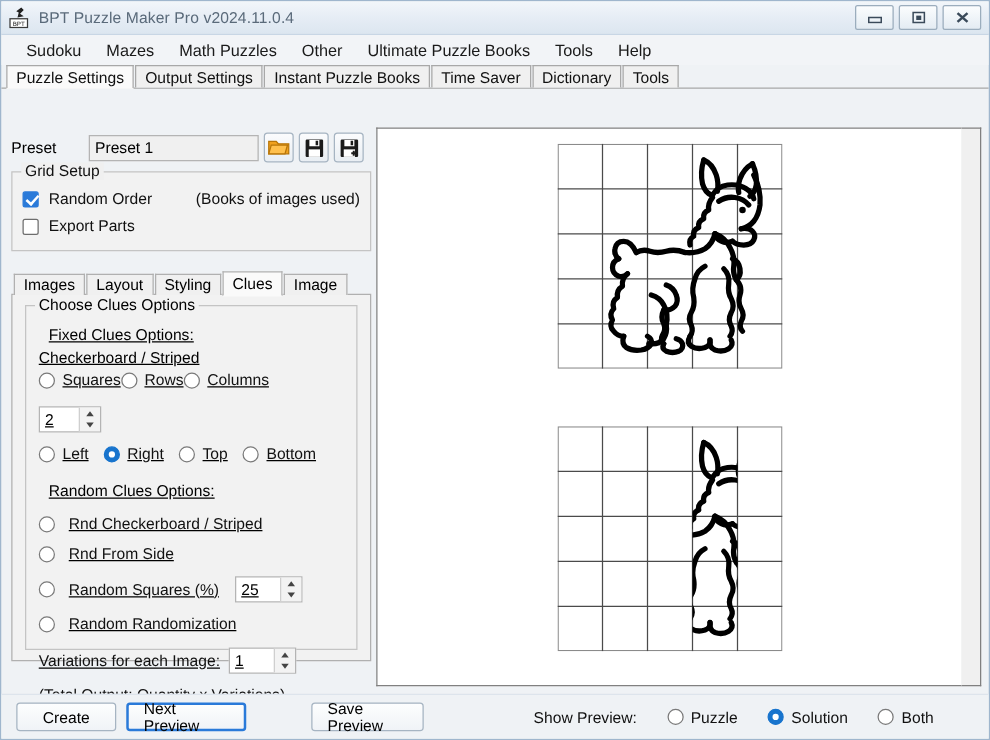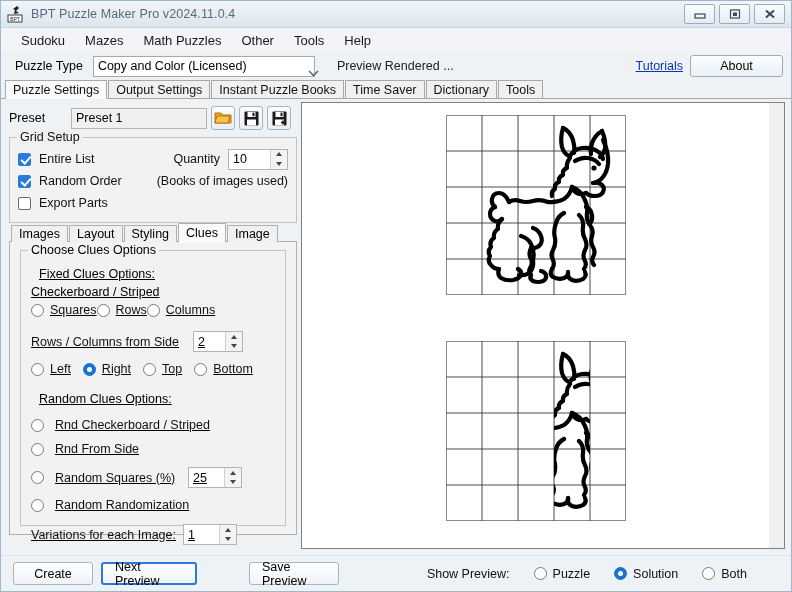--- a/index.html
+++ b/index.html
@@ -251,21 +251,21 @@
   }
   .spin .sbtns div {
     flex: 1;
     display: flex; align-items: center; justify-content: center;
   }
   .arr-up { width:0;height:0;border-left:3.5px solid transparent;border-right:3.5px solid transparent;border-bottom:4px solid #444; }
   .arr-dn { width:0;height:0;border-left:3.5px solid transparent;border-right:3.5px solid transparent;border-top:4px solid #444; }
 
   
   #inner-tabs {
-    margin-top: 0;
+    margin-top: 16px;
     display: flex; align-items: flex-end;
     padding-left: 2px;
     position: relative;
     z-index: 2;
   }
   .itab {
     height: 17px;
     padding: 0 7px;
     font-size: 12.5px;
     display: flex; align-items: center;
@@ -386,38 +386,25 @@
           </svg>
       </div>
     </div>
   </div>
 
   <div id="menubar">
     <div class="menu-item">Sudoku</div>
     <div class="menu-item">Mazes</div>
     <div class="menu-item">Math Puzzles</div>
     <div class="menu-item">Other</div>
+    <div class="menu-item">Ultimate Puzzle Books</div>
     <div class="menu-item">Tools</div>
     <div class="menu-item">Help</div>
   </div>
 
-  <div id="ptype-row">
-    <div id="ptype-label">Puzzle Type</div>
-    <div id="ptype-select">
-      <span>Copy and Color (Licensed)</span>
-      <span id="ptype-arrow">
-        <svg width="11" height="7">
-            <path d="M1 1 L5.5 5.5 L10 1" stroke="#4b5560" stroke-width="1.3" fill="none"></path>
-          </svg>
-      </span>
-    </div>
-    <div id="preview-rendered">Preview Rendered ...</div>
-    <div id="tutorials-link">Tutorials</div>
-    <div id="about-btn">About</div>
-  </div>
 
   <div id="tabstrip">
     <div class="tstab active">Puzzle Settings</div>
     <div class="tstab">Output Settings</div>
     <div class="tstab">Instant Puzzle Books</div>
     <div class="tstab">Time Saver</div>
     <div class="tstab">Dictionary</div>
     <div class="tstab">Tools</div>
   </div>
 
@@ -450,42 +437,20 @@
             <rect x="4" y="9.5" width="9" height="6" fill="#fff"></rect>
             <path d="M12 10.5 v4 M10 12.5 h4" stroke="#1b1b1b" stroke-width="1.6"></path>
             <rect x="9.3" y="9.8" width="5.4" height="5.4" fill="none" stroke="#fff" stroke-width="0"></rect>
           </svg>
         </div>
       </div>
 
       <div class="groupbox">
         <div class="gb-title">Grid Setup</div>
 
-        <div style="display:flex;align-items:center;">
-          <div style="width:160px">
-            <div class="chkline">
-              <span class="chk on"></span>
-              <span class="lbl">Entire List</span>
-            </div>
-          </div>
-          <div style="display:flex;align-items:center;">
-            <span class="lbl" style="margin-right:8px">Quantity</span>
-            <span class="spin" style="width:60px">
-              <span class="sv">10</span>
-              <span class="sbtns">
-                <div>
-                    <i class="arr-up"></i>
-                  </div>
-                <div>
-                    <i class="arr-dn"></i>
-                  </div>
-              </span>
-            </span>
-          </div>
-        </div>
 
         <div style="display:flex;align-items:center;">
           <div style="width:160px">
             <div class="chkline">
               <span class="chk on"></span>
               <span class="lbl">Random Order</span>
             </div>
           </div>
           <span class="lbl">(Books of images used)</span>
         </div>
@@ -520,21 +485,20 @@
               <span class="rad"></span>
               <span class="lbl">Rows</span>
             </span>
             <span class="radopt">
               <span class="rad"></span>
               <span class="lbl">Columns</span>
             </span>
           </div>
 
           <div style="display:flex;align-items:center;margin-top:14px;">
-            <span class="lbl" style="margin-right:14px">Rows / Columns from Side</span>
             <span class="spin" style="width:50px">
               <span class="sv">2</span>
               <span class="sbtns">
                 <div>
                     <i class="arr-up"></i>
                   </div>
                 <div>
                     <i class="arr-dn"></i>
                   </div>
               </span>

